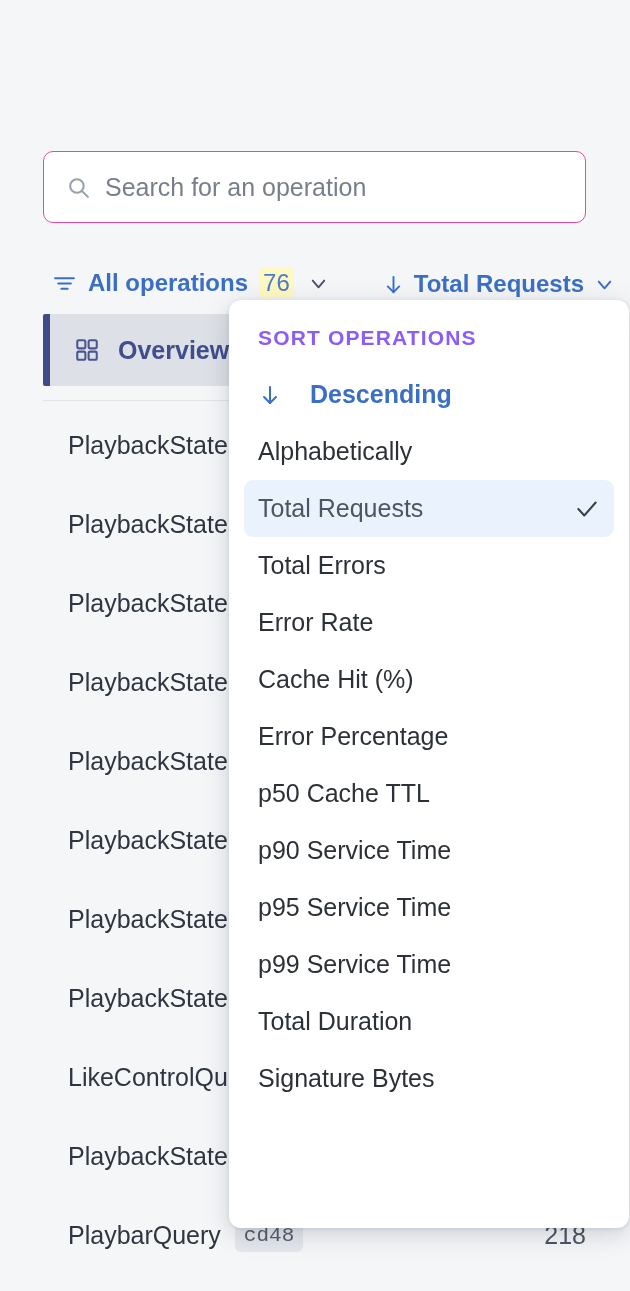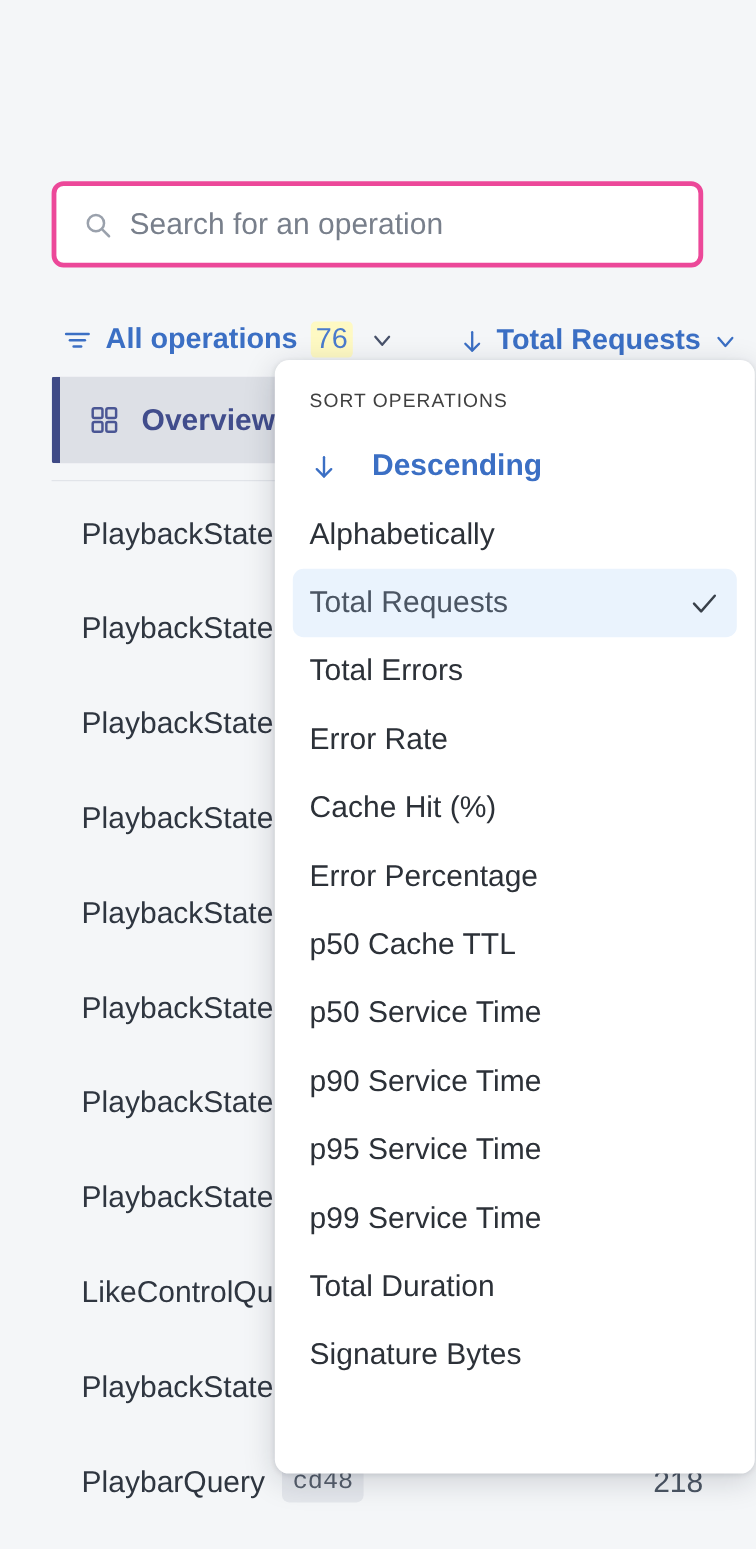--- a/index.html
+++ b/index.html
@@ -49,21 +49,21 @@
     cursor: pointer;
     color: #4b5160;
   }
 
   
   .search-wrap {
     position: absolute;
     left: 43px; top: 151px;
     width: 543px; height: 72px;
     background: #ffffff;
-    border: 4px solid #ec4899;
+    border: 1px solid #ec4899;
     border-radius: 10px;
     display: flex;
     align-items: center;
     padding: 0 22px;
     gap: 14px;
   }
   .search-icon { flex: 0 0 auto; color: #9aa1ac; display:flex; }
   .search-input {
     border: none;
     outline: none;
@@ -197,24 +197,24 @@
     width: 400px;
     height: 928px;
     background: #ffffff;
     border-radius: 12px;
     box-shadow: 0 6px 26px rgba(18,26,44,0.17), 0 1px 4px rgba(18,26,44,0.10);
     padding: 26px 15px 22px 15px;
     overflow: hidden;
     z-index: 20;
   }
   .menu-title {
-    font-size: 16px;
-    font-weight: 400;
+    font-size: 21px;
+    font-weight: 700;
     letter-spacing: 0.055em;
-    color: #404040;
+    color: #8b5cf6;
     padding: 0 14px;
     margin-bottom: 16px;
     white-space: nowrap;
   }
   .menu-item {
     height: 57px;
     display: flex;
     align-items: center;
     padding: 0 14px;
     border-radius: 9px;
@@ -375,23 +375,20 @@
         <div class="menu-item">
           <span>Cache Hit (%)</span>
         </div>
         <div class="menu-item">
           <span>Error Percentage</span>
         </div>
         <div class="menu-item">
           <span>p50 Cache TTL</span>
         </div>
         <div class="menu-item">
-          <span>p50 Service Time</span>
-        </div>
-        <div class="menu-item">
           <span>p90 Service Time</span>
         </div>
         <div class="menu-item">
           <span>p95 Service Time</span>
         </div>
         <div class="menu-item">
           <span>p99 Service Time</span>
         </div>
         <div class="menu-item">
           <span>Total Duration</span>

